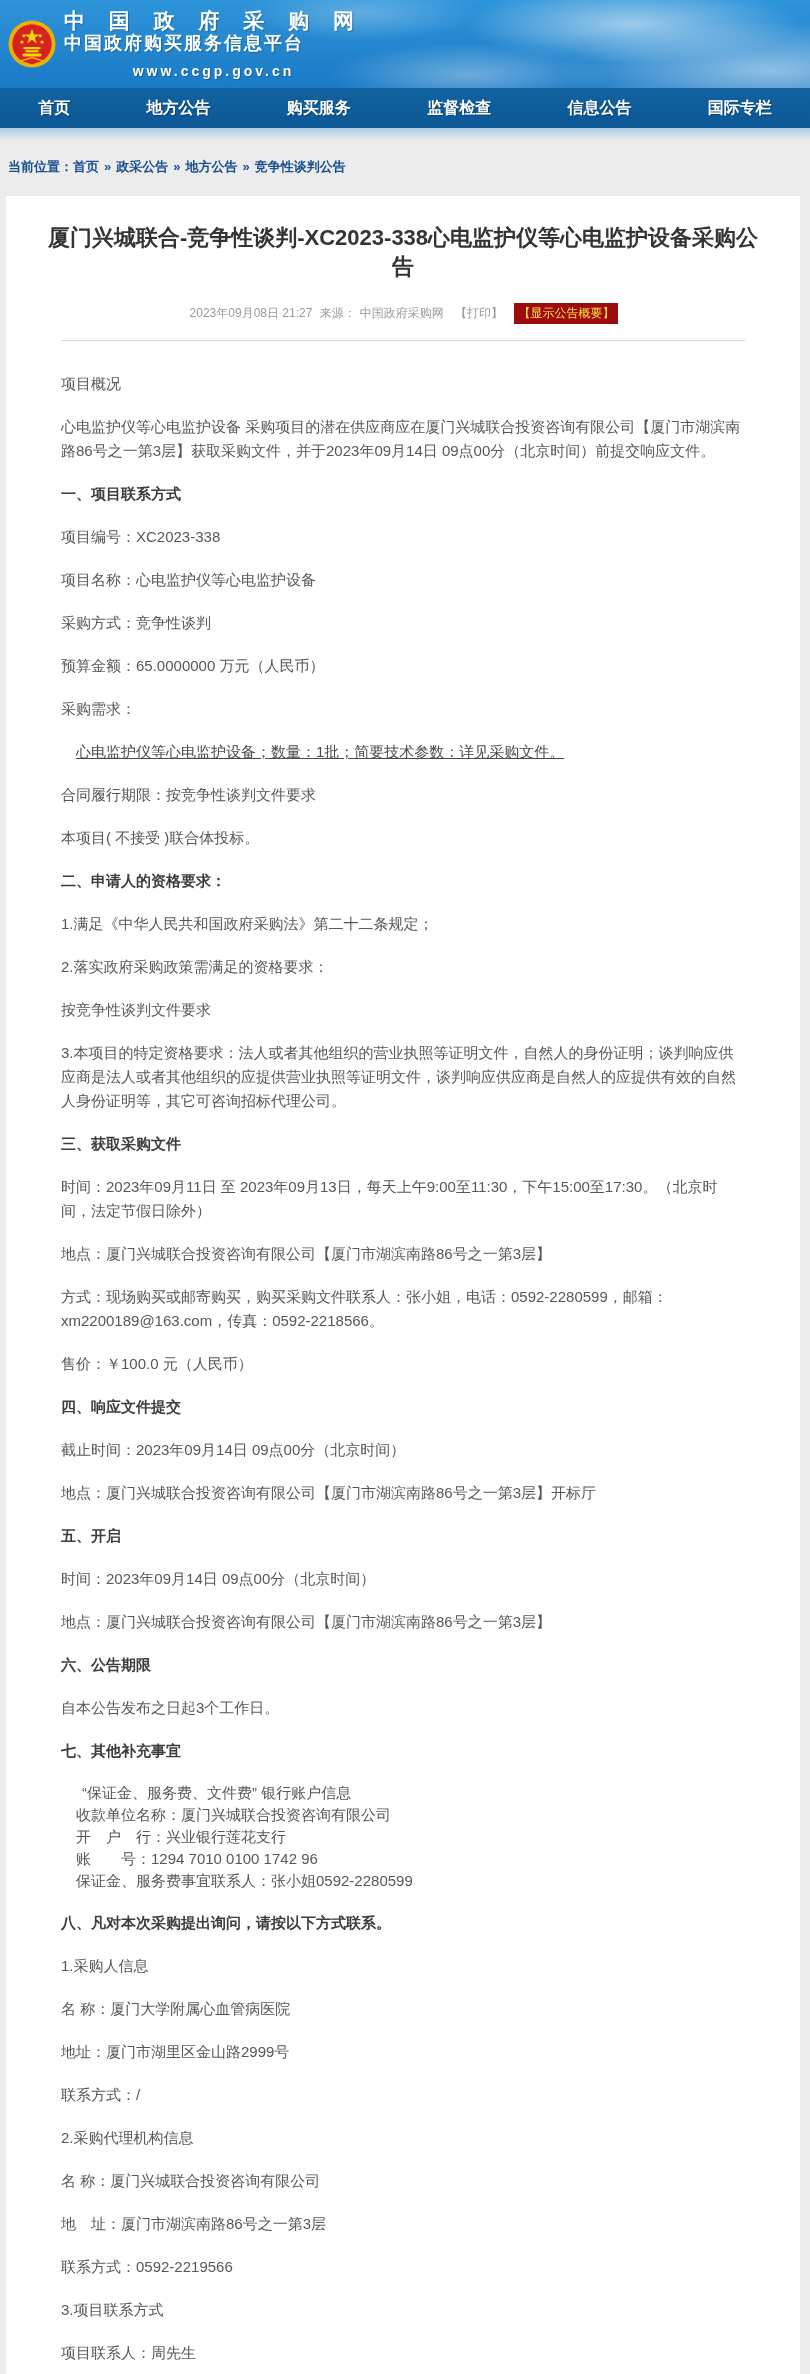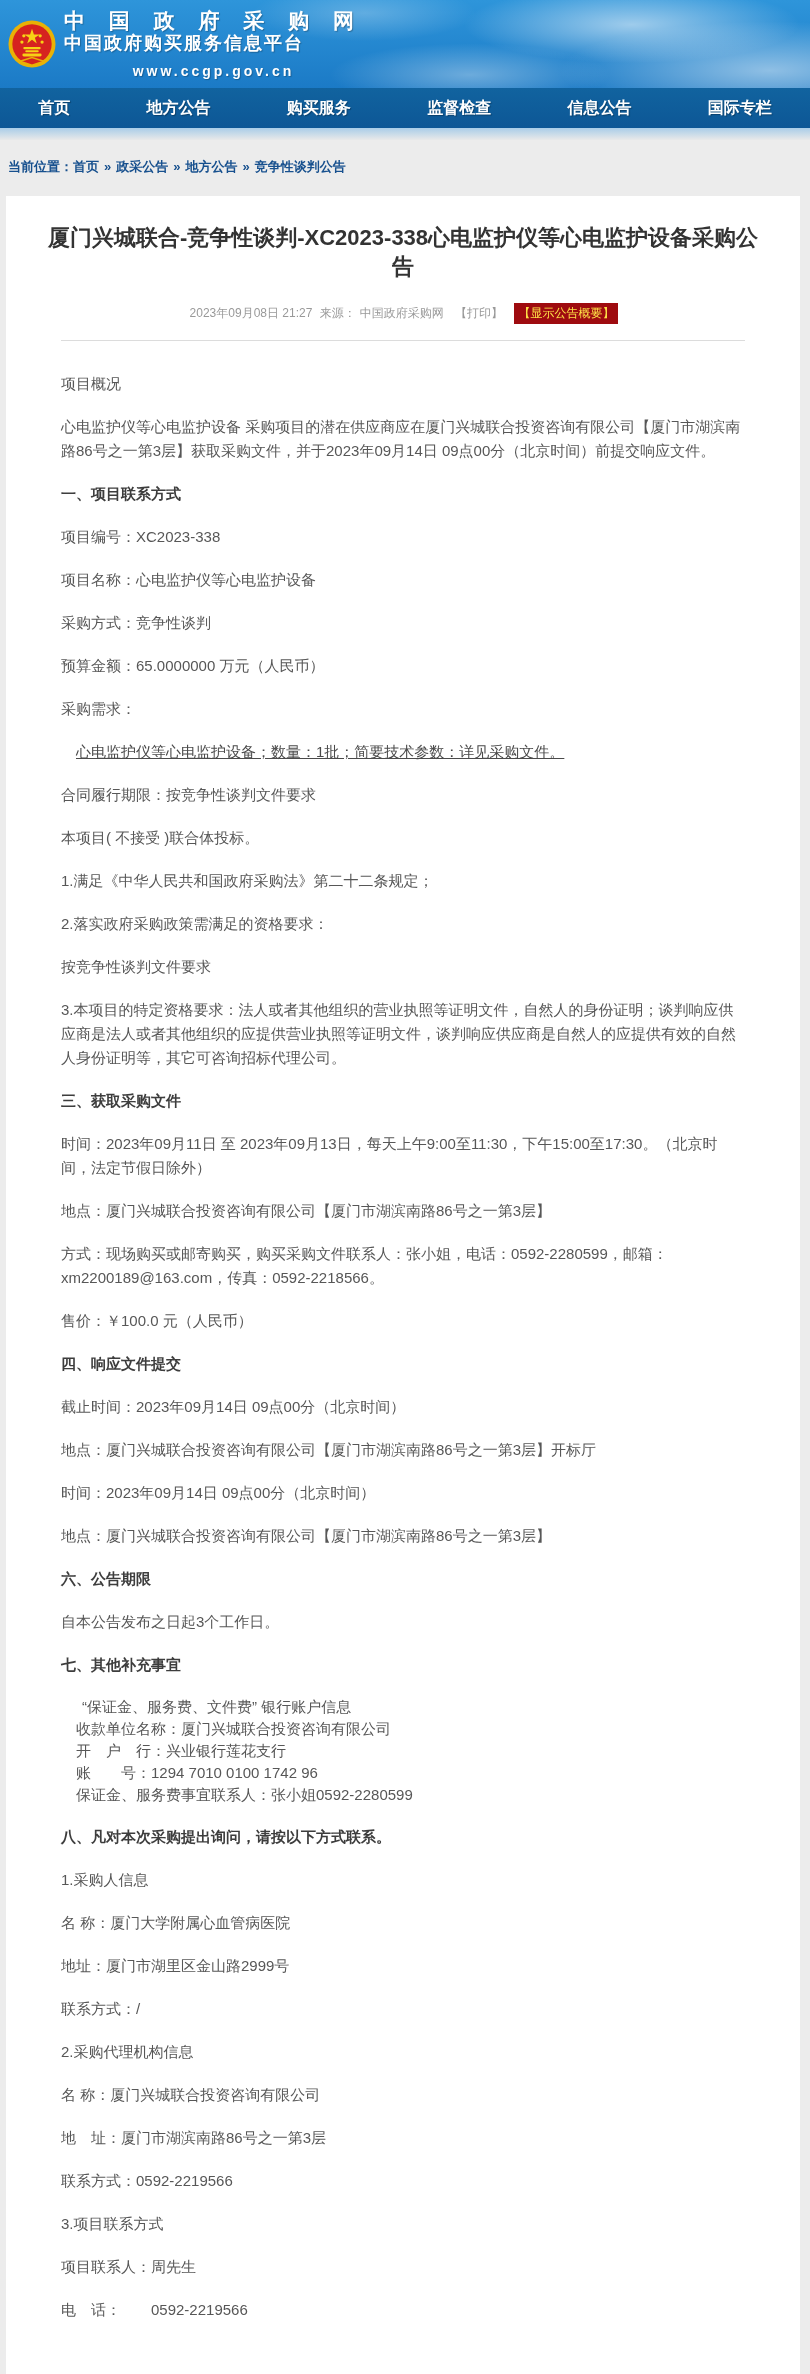--- a/index.html
+++ b/index.html
@@ -153,32 +153,34 @@
       <p class="para text">心电监护仪等心电监护设备 采购项目的潜在供应商应在厦门兴城联合投资咨询有限公司【厦门市湖滨南路86号之一第3层】获取采购文件，并于2023年09月14日 09点00分（北京时间）前提交响应文件。</p>
       <p class="para heading">一、项目联系方式</p>
       <p class="para text">项目编号：XC2023-338</p>
       <p class="para text">项目名称：心电监护仪等心电监护设备</p>
       <p class="para text">采购方式：竞争性谈判</p>
       <p class="para text">预算金额：65.0000000 万元（人民币）</p>
       <p class="para text">采购需求：</p>
       <p class="para underline">心电监护仪等心电监护设备；数量：1批；简要技术参数：详见采购文件。</p>
       <p class="para text">合同履行期限：按竞争性谈判文件要求</p>
       <p class="para text">本项目( 不接受  )联合体投标。</p>
+      <p class="para heading">二、申请人的资格要求：</p>
       <p class="para text">1.满足《中华人民共和国政府采购法》第二十二条规定；</p>
       <p class="para text">2.落实政府采购政策需满足的资格要求：</p>
       <p class="para text">按竞争性谈判文件要求</p>
       <p class="para text">3.本项目的特定资格要求：法人或者其他组织的营业执照等证明文件，自然人的身份证明；谈判响应供应商是法人或者其他组织的应提供营业执照等证明文件，谈判响应供应商是自然人的应提供有效的自然人身份证明等，其它可咨询招标代理公司。</p>
       <p class="para heading">三、获取采购文件</p>
       <p class="para text">时间：2023年09月11日 至 2023年09月13日，每天上午9:00至11:30，下午15:00至17:30。（北京时间，法定节假日除外）</p>
       <p class="para text">地点：厦门兴城联合投资咨询有限公司【厦门市湖滨南路86号之一第3层】</p>
       <p class="para text">方式：现场购买或邮寄购买，购买采购文件联系人：张小姐，电话：0592-2280599，邮箱：xm2200189@163.com，传真：0592-2218566。</p>
       <p class="para text">售价：￥100.0 元（人民币）</p>
       <p class="para heading">四、响应文件提交</p>
       <p class="para text">截止时间：2023年09月14日 09点00分（北京时间）</p>
       <p class="para text">地点：厦门兴城联合投资咨询有限公司【厦门市湖滨南路86号之一第3层】开标厅</p>
+      <p class="para heading">五、开启</p>
       <p class="para text">时间：2023年09月14日 09点00分（北京时间）</p>
       <p class="para text">地点：厦门兴城联合投资咨询有限公司【厦门市湖滨南路86号之一第3层】</p>
       <p class="para heading">六、公告期限</p>
       <p class="para text">自本公告发布之日起3个工作日。</p>
       <p class="para heading">七、其他补充事宜</p>
       <div class="para block">
         <div class="block-line first">“保证金、服务费、文件费” 银行账户信息</div>
         <div class="block-line">收款单位名称：厦门兴城联合投资咨询有限公司</div>
         <div class="block-line">开　户　行：兴业银行莲花支行</div>
         <div class="block-line">账　　号：1294 7010 0100 1742 96</div>

